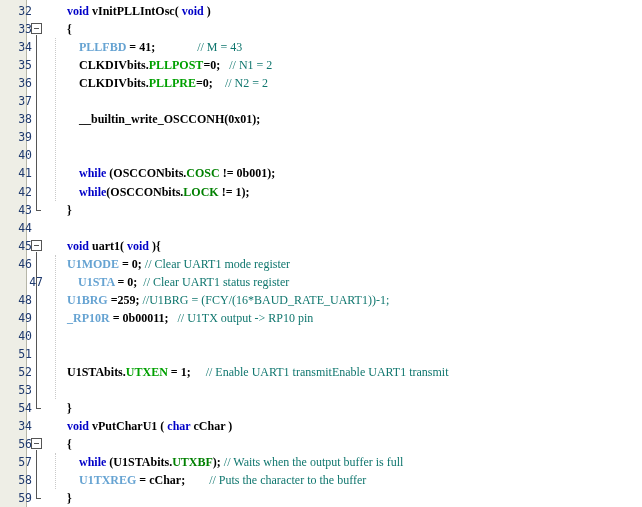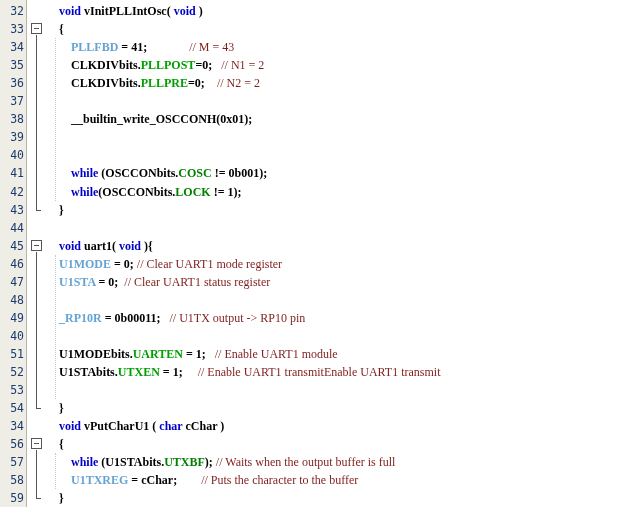--- a/index.html
+++ b/index.html
@@ -36,21 +36,21 @@
     left: 28px; top: 0;
     width: 19px;
     height: 507px;
     background: #ffffff;
     z-index: 1;
   }
 
   
   .row {
     position: absolute;
-    left: 0;
+    left: 8px;
     width: 552px;
     height: 18px;
     line-height: 18px;
     z-index: 2;
   }
   .lineno {
     position: absolute;
     left: 0; top: 0;
     width: 24px;
     text-align: right;
@@ -67,21 +67,21 @@
     font-family: Liberation Serif, serif;
     color: #000000;
   }
 
   
   .kw   { color: #0000c8; font-weight: bold; }
   .id   { color: #000000; font-weight: bold; }
   .reg  { color: #66a3d2; font-weight: bold; }
   .mem  { color: #00a000; font-weight: bold; }
   .mem2 { color: #008000; font-weight: bold; }
-  .cmt  { color: #7f1d1d; }
+  .cmt  { color: #0f766e; }
   .pl   { color: #000000; font-weight: bold; }
   .plain{ color: #000000; }
 
   
   .foldbox {
     position: absolute;
     width: 11px; height: 11px;
     border: 1px solid #555555;
     background: #ffffff;
     z-index: 4;
@@ -189,37 +189,37 @@
         <div class="code"></div>
       </div>
       <div class="row" style="top: 236.65px;">
         <div class="lineno">45</div>
         <div class="code"><span class="plain">    </span><span class="kw">void </span><span class="id">uart1</span><span class="pl">( </span><span class="kw">void</span><span class="pl"> ){</span></div>
       </div>
       <div class="row" style="top: 254.7px;">
         <div class="lineno">46</div>
         <div class="code"><span class="plain">    </span><span class="reg">U1MODE</span><span class="pl"> = 0; </span><span class="cmt">// Clear UART1 mode register</span></div>
       </div>
-      <div class="row" style="top: 272.75px;">
+      <div class="row" style="top: 272.75px; margin-left: 11px;">
         <div class="lineno">47</div>
         <div class="code"><span class="plain">    </span><span class="reg">U1STA</span><span class="pl"> = 0;  </span><span class="cmt">// Clear UART1 status register</span></div>
       </div>
       <div class="row" style="top: 290.8px;">
         <div class="lineno">48</div>
+        <div class="code"><span class="plain">    </span><span class="reg">U1BRG</span><span class="pl"> =259; </span><span class="cmt">//U1BRG = (FCY/(16*BAUD_RATE_UART1))-1;</span></div>
       </div>
       <div class="row" style="top: 308.85px;">
         <div class="lineno">49</div>
         <div class="code"><span class="plain">    </span><span class="reg">_RP10R</span><span class="pl"> = 0b00011;   </span><span class="cmt">// U1TX output -&gt; RP10 pin</span></div>
       </div>
       <div class="row" style="top: 326.9px;">
         <div class="lineno">40</div>
       </div>
       <div class="row" style="top: 344.95px;">
         <div class="lineno">51</div>
-        <div class="code"><span class="plain">    </span><span class="id">U1MODEbits</span><span class="pl">.</span><span class="mem">UARTEN</span><span class="pl"> = 1;   </span><span class="cmt">// Enable UART1 module</span></div>
       </div>
       <div class="row" style="top: 363px; padding-left: 44px;">
         <div class="lineno">52</div>
         <div class="code"><span class="plain">    </span><span class="id">U1STAbits</span><span class="pl">.</span><span class="mem">UTXEN</span><span class="pl"> = 1;     </span><span class="cmt">// Enable UART1 transmitEnable UART1 transmit</span></div>
       </div>
       <div class="row" style="top: 381.05px;">
         <div class="lineno">53</div>
         <div class="code"></div>
       </div>
       <div class="row" style="top: 399.1px;">

